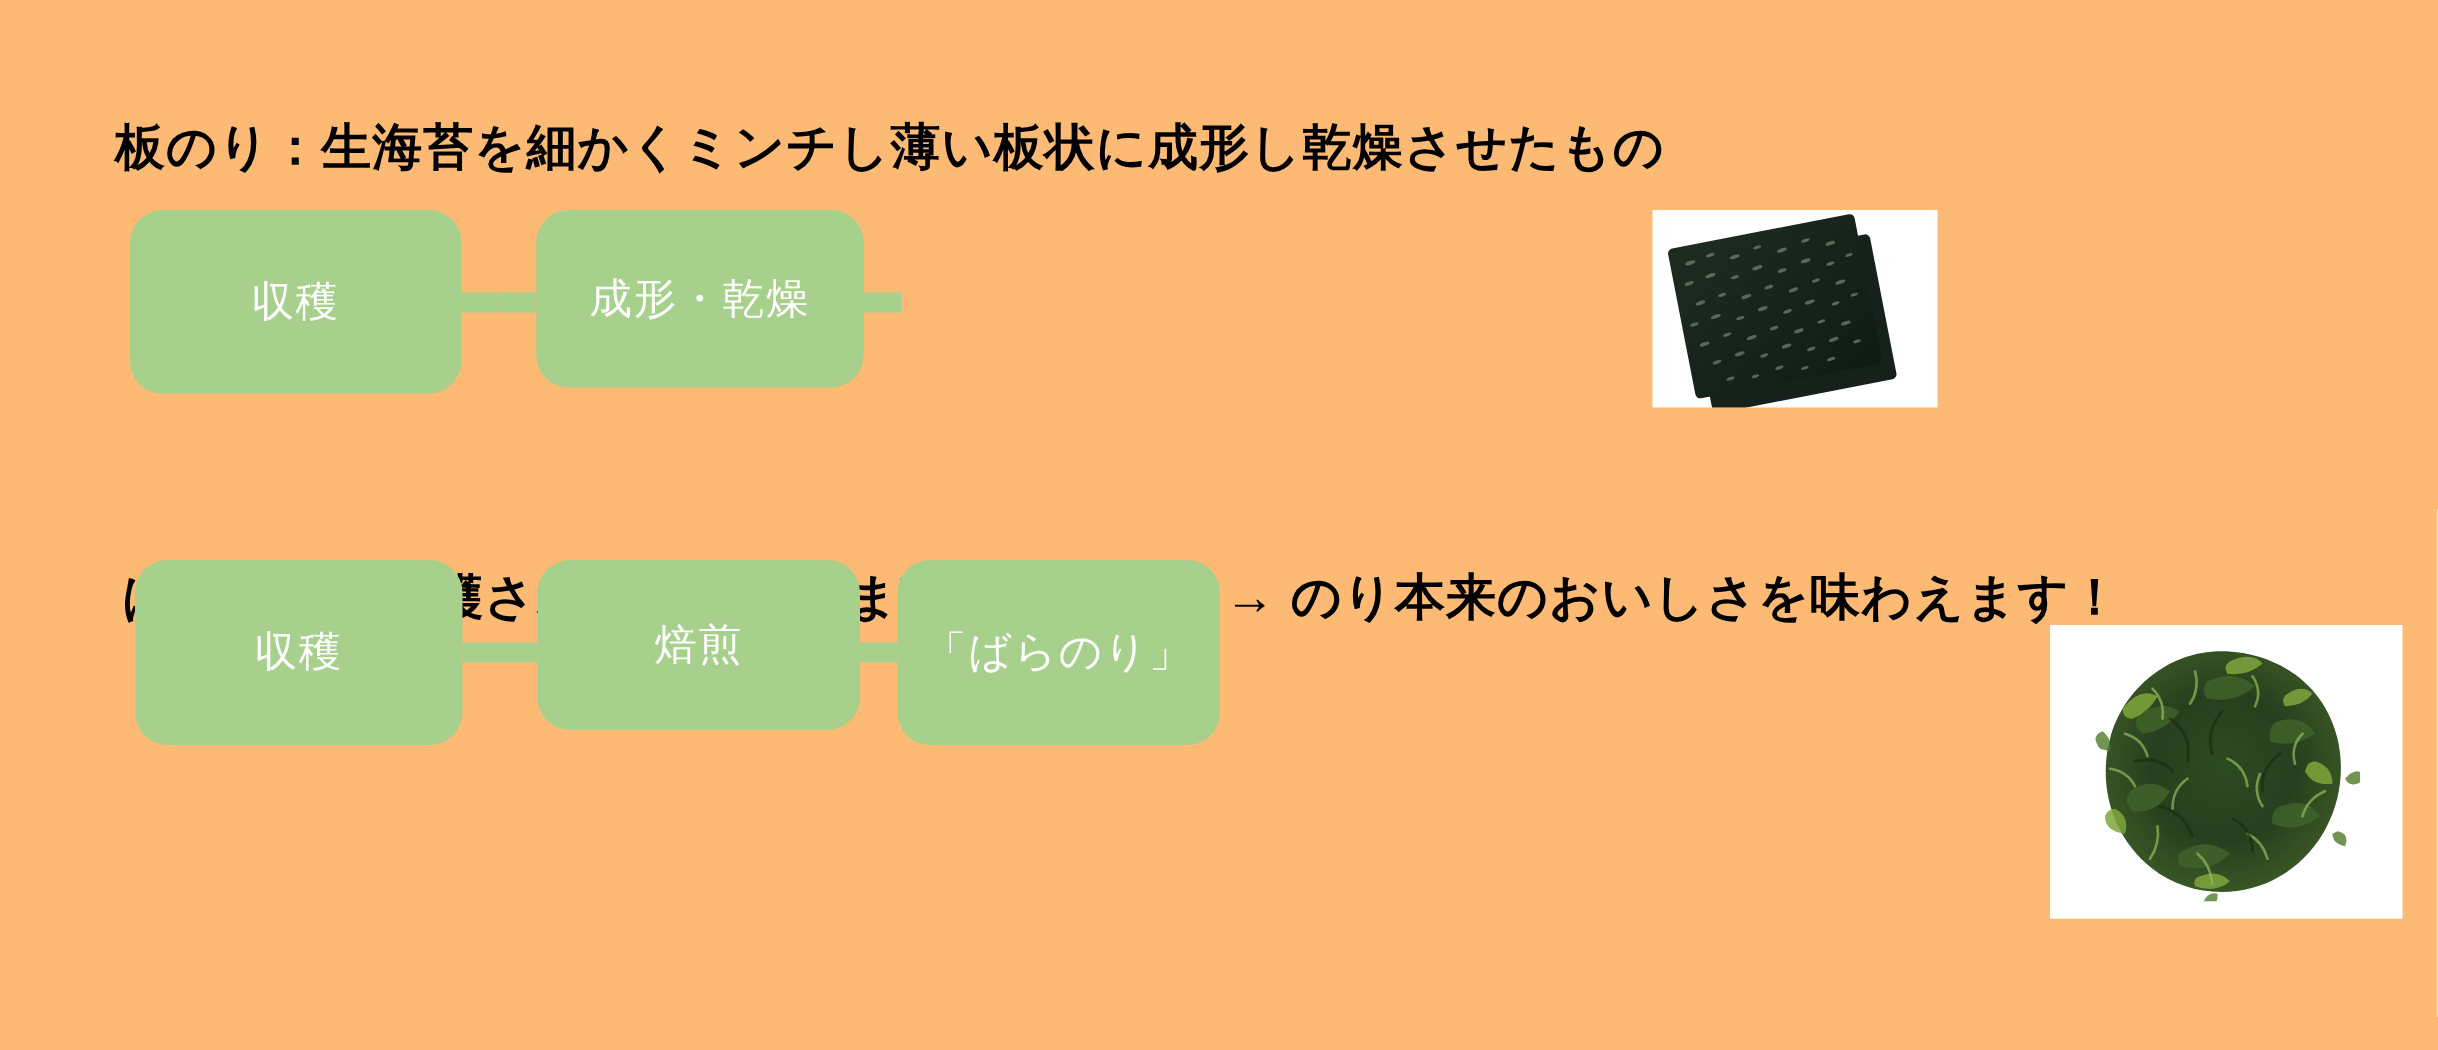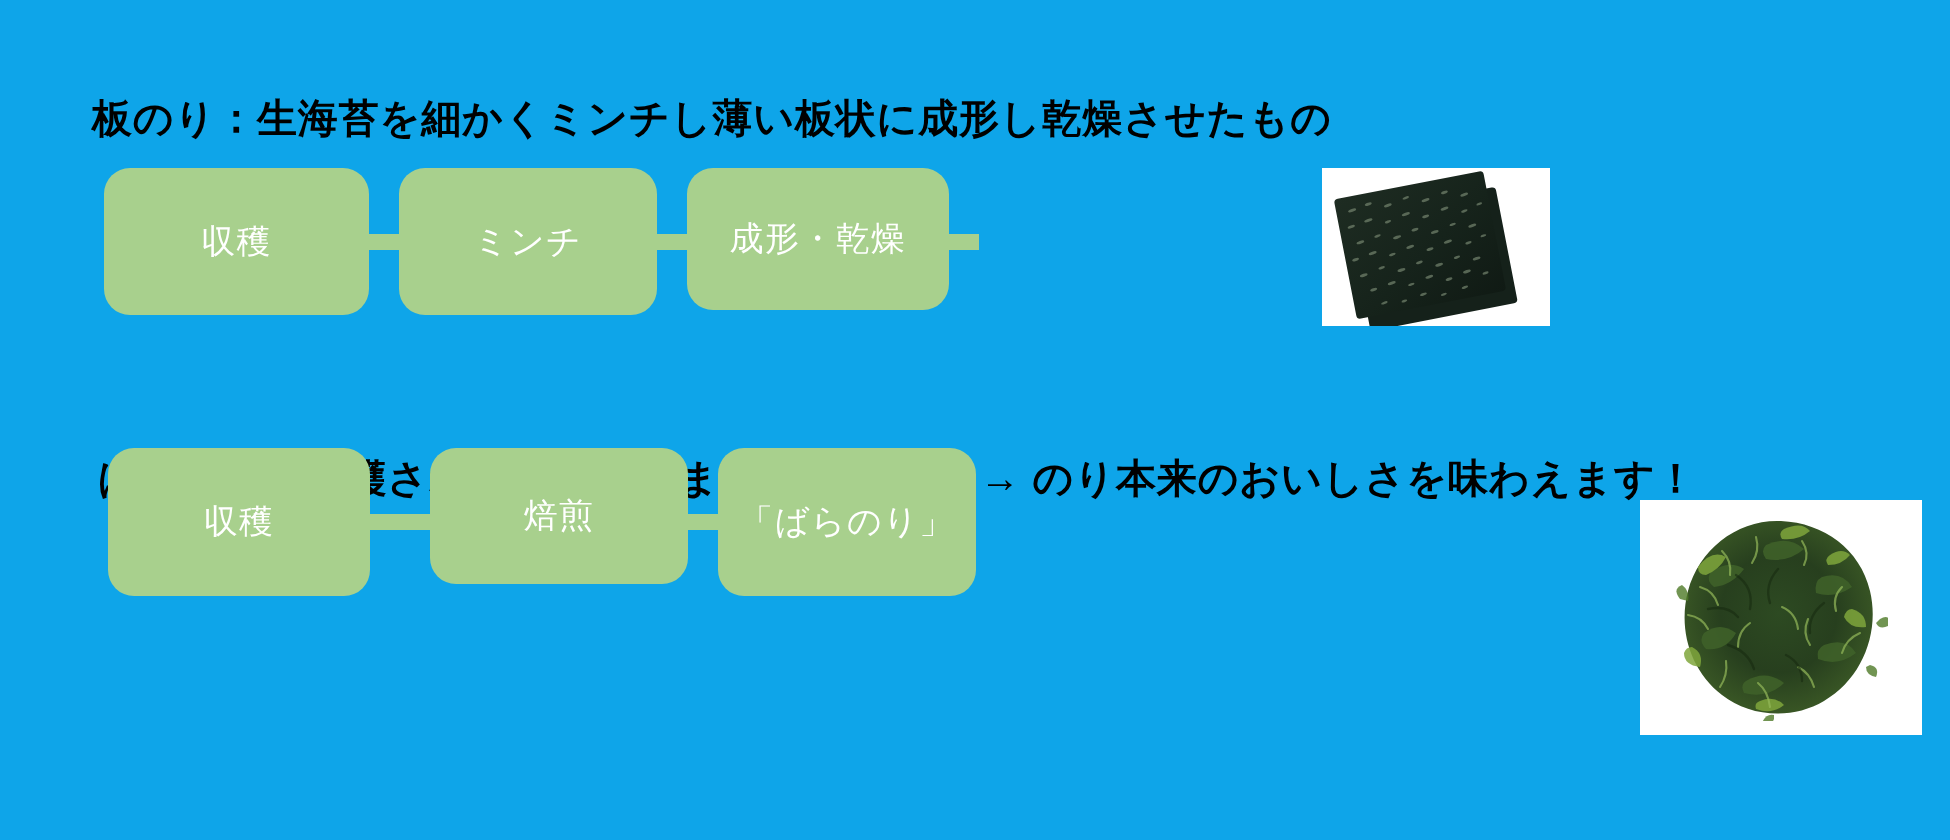--- a/index.html
+++ b/index.html
@@ -8,21 +8,21 @@
     padding: 0;
     background: #ffffff;
   }
   body {
     font-family: "Liberation Sans", "DejaVu Sans", sans-serif;
   }
   .slide {
     position: relative;
     width: 1950px;
     height: 840px;
-    background: #0ea5e9;
+    background: #fdba74;
     overflow: hidden;
   }
 
   
   .heading {
     position: absolute;
     font-size: 40px;
     font-weight: 700;
     color: #000000;
     letter-spacing: 0.02em;
@@ -143,23 +143,20 @@
 
   <div class="heading" id="heading-ita">板のり：生海苔を細かくミンチし薄い板状に成形し乾燥させたもの</div>
 
   <div class="flow-row" id="flow-row-ita">
 
     <div class="flow-step s1">
       <span class="lbl">収穫</span>
     </div>
     <div class="connector"></div>
 
-    <div class="flow-step s2">
-      <span class="lbl">ミンチ</span>
-    </div>
     <div class="connector"></div>
 
     <div class="flow-step s3">
       <span class="lbl">成形・乾燥</span>
     </div>
     <div class="connector"></div>
 
   </div>
 
   <div class="photo" id="photo-ita-nori">

